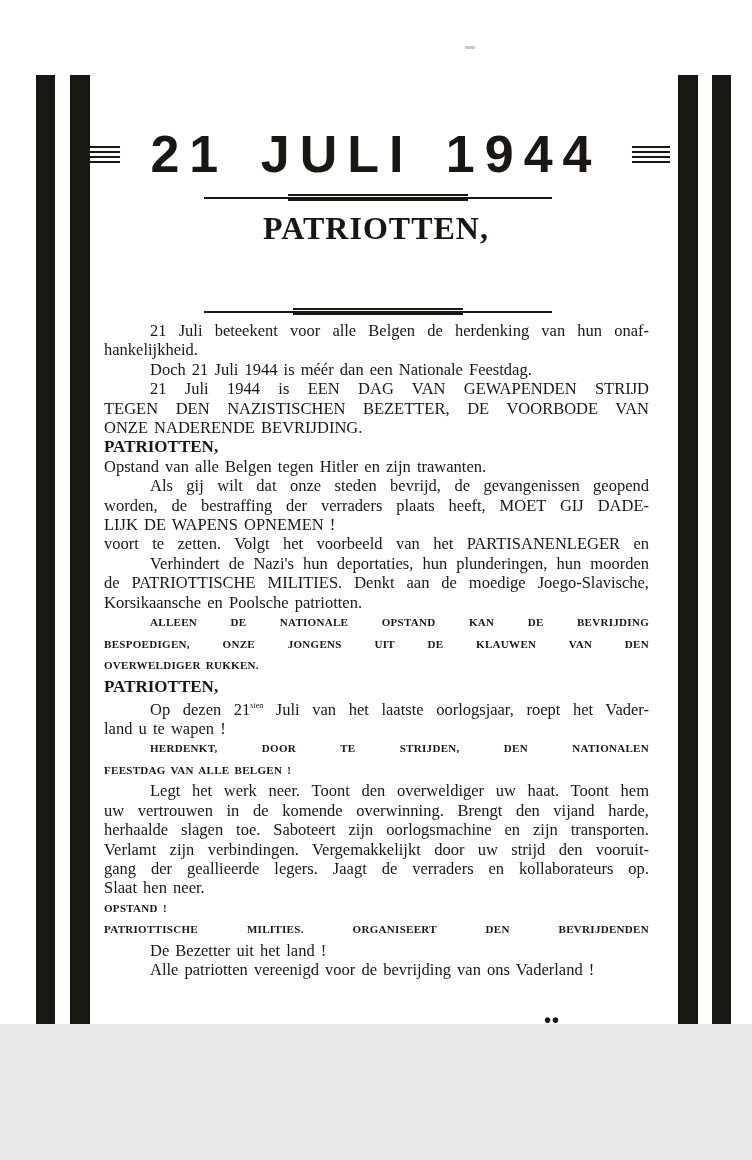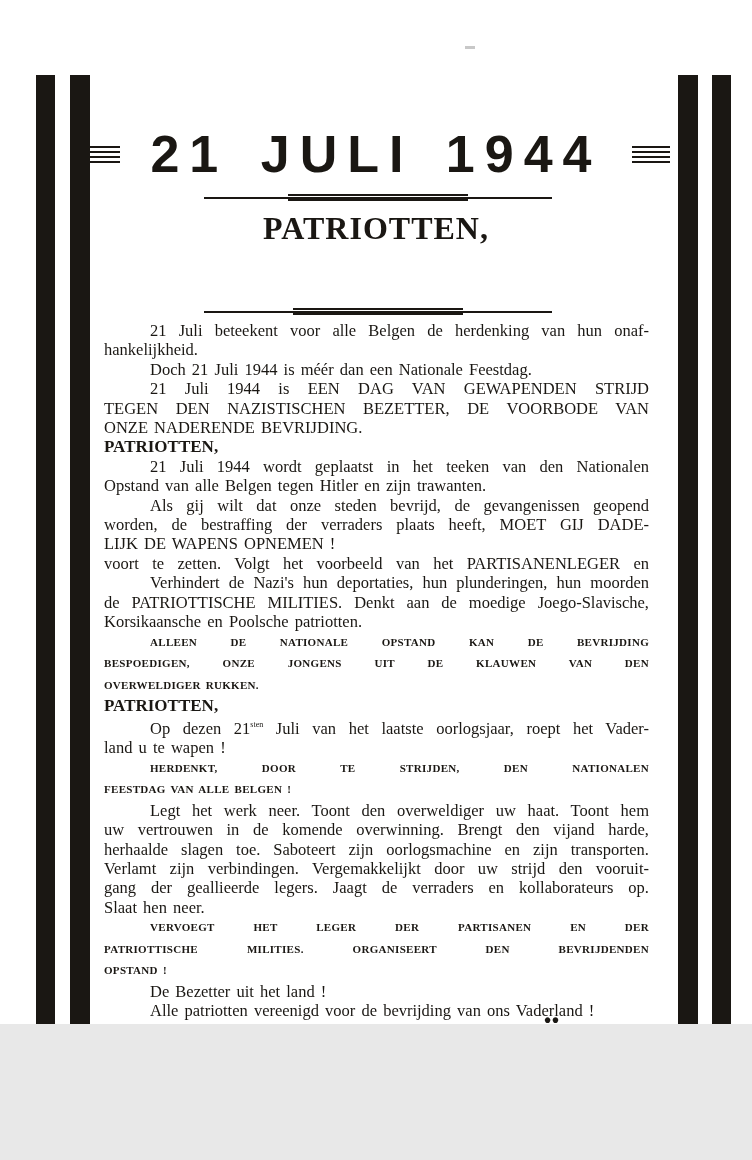--- a/index.html
+++ b/index.html
@@ -119,21 +119,20 @@
       </div>
       <div class="para body indent">
         <div class="line first">21 Juli 1944 is EEN DAG VAN GEWAPENDEN STRIJD</div>
         <div class="line">TEGEN DEN NAZISTISCHEN BEZETTER, DE VOORBODE VAN</div>
         <div class="line last">ONZE NADERENDE BEVRIJDING.</div>
       </div>
       <div class="para label">
         <div class="line first last">PATRIOTTEN,</div>
       </div>
       <div class="para body indent">
-        <div class="line first">21 Juli 1944 wordt geplaatst in het teeken van den Nationalen</div>
         <div class="line last">Opstand van alle Belgen tegen Hitler en zijn trawanten.</div>
       </div>
       <div class="para body indent">
         <div class="line first">Als gij wilt dat onze steden bevrijd, de gevangenissen geopend</div>
         <div class="line">worden, de bestraffing der verraders plaats heeft, MOET GIJ DADE-</div>
         <div class="line last">LIJK DE WAPENS OPNEMEN !</div>
       </div>
       <div class="para body indent">
         <div class="line">voort te zetten. Volgt het voorbeeld van het PARTISANENLEGER en</div>
         <div class="line first">Verhindert de Nazi's hun deportaties, hun plunderingen, hun moorden</div>
@@ -158,23 +157,22 @@
       </div>
       <div class="para body indent">
         <div class="line first">Legt het werk neer. Toont den overweldiger uw haat. Toont hem</div>
         <div class="line">uw vertrouwen in de komende overwinning. Brengt den vijand harde,</div>
         <div class="line">herhaalde slagen toe. Saboteert zijn oorlogsmachine en zijn transporten.</div>
         <div class="line">Verlamt zijn verbindingen. Vergemakkelijkt door uw strijd den vooruit-</div>
         <div class="line">gang der geallieerde legers. Jaagt de verraders en kollaborateurs op.</div>
         <div class="line last">Slaat hen neer.</div>
       </div>
       <div class="para capsbold indent">
-        <div class="line first">VERVOEGT HET LEGER DER PARTISANEN EN DER</div>
+        <div class="line last">OPSTAND !</div>
         <div class="line">PATRIOTTISCHE MILITIES. ORGANISEERT DEN BEVRIJDENDEN</div>
-        <div class="line last">OPSTAND !</div>
       </div>
       <div class="para body indent">
         <div class="line first last">De Bezetter uit het land !</div>
       </div>
       <div class="para body indent">
         <div class="line first last">Alle patriotten vereenigd voor de bevrijding van ons Vaderland !</div>
       </div>
     </div>
 
   <div class="slogan">LEVE BELGIË!</div>

